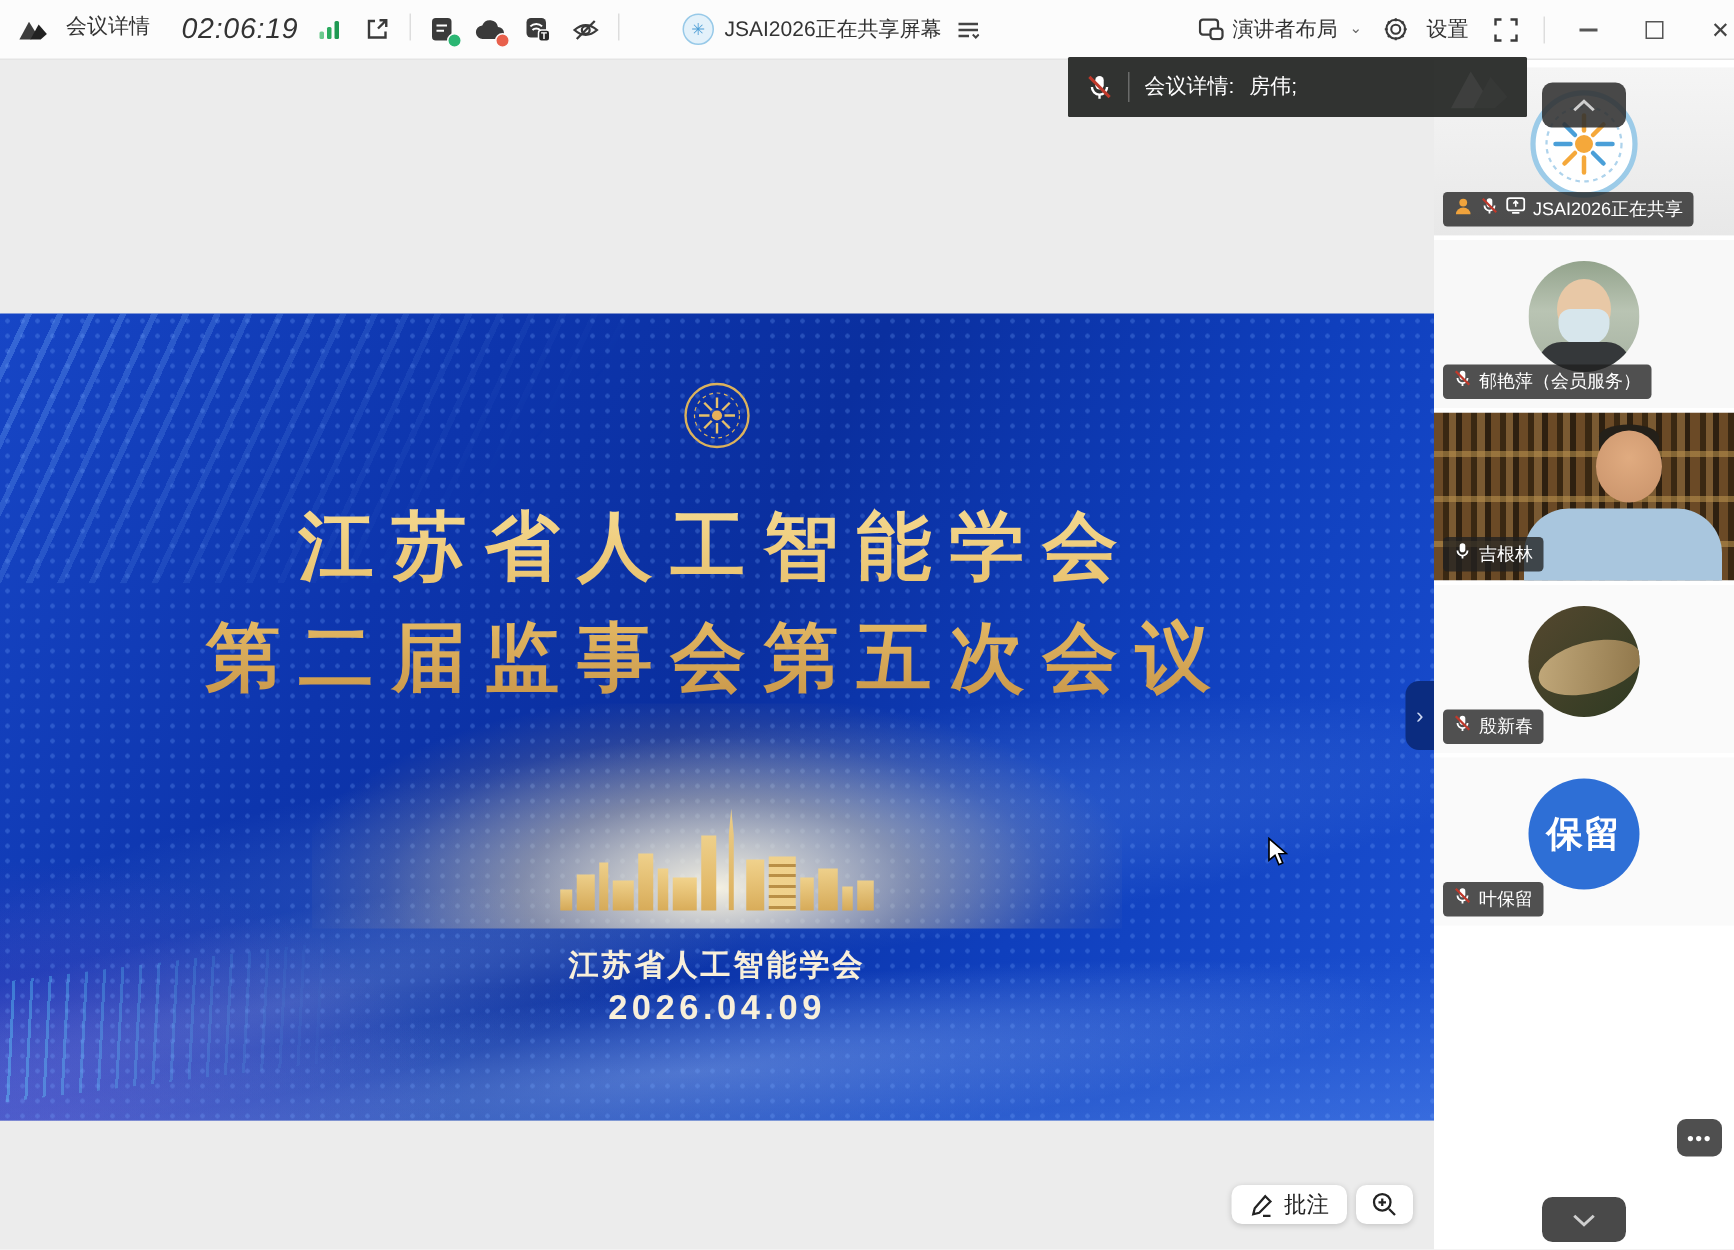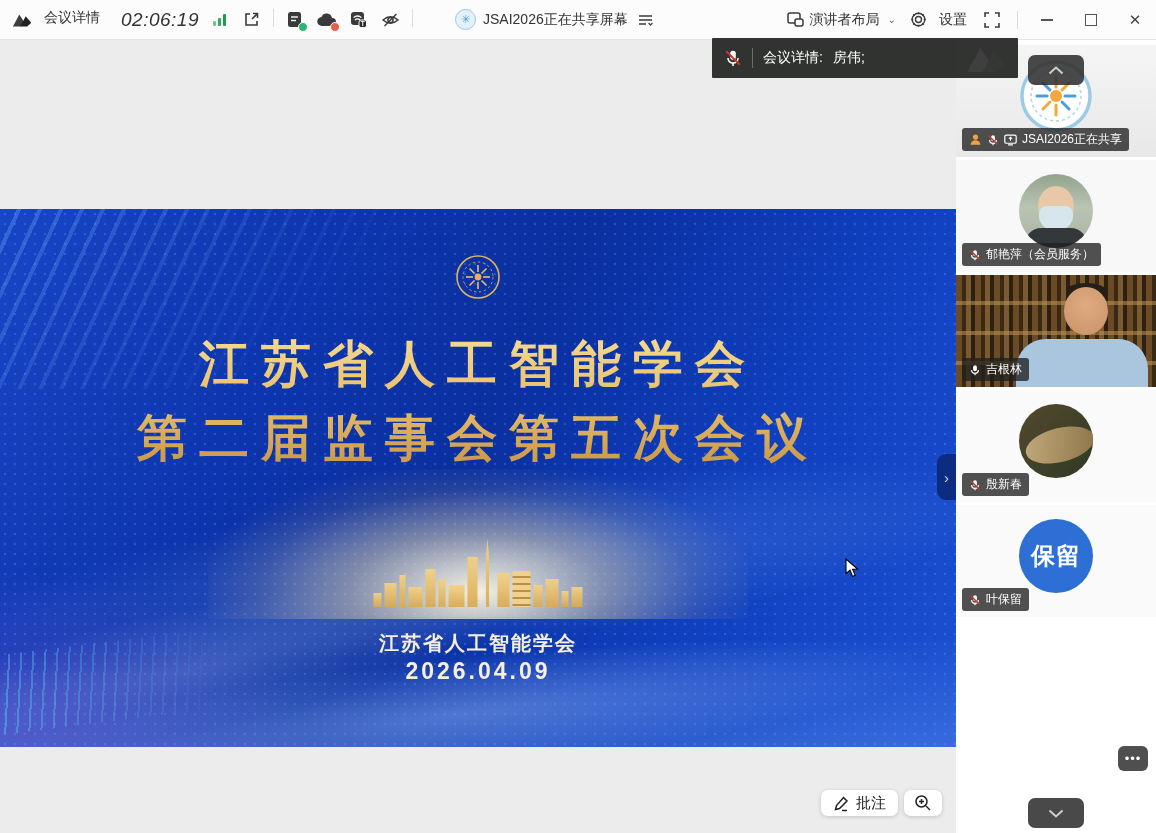--- a/index.html
+++ b/index.html
@@ -6,21 +6,21 @@
   .app{position:relative;width:1156px;height:833px;overflow:hidden;
        background:#ececec;font-family:"Liberation Sans","DejaVu Sans",sans-serif;
        -webkit-font-smoothing:antialiased;}
 
   
   .titlebar{position:absolute;top:0;left:0;width:1156px;height:40px;background:#fcfcfc;
             border-bottom:1px solid #e4e4e4;display:flex;align-items:center;z-index:30;
             font-size:14px;color:#333;box-sizing:border-box;}
   .tb-left{display:flex;align-items:flex-start;gap:10px;padding-left:12px;}
   .tb-center{display:flex;align-items:center;gap:7px;position:absolute;left:455px;}
-  .tb-right{display:flex;align-items:center;gap:14px;position:absolute;right:12px;}
+  .tb-right{display:flex;align-items:center;gap:14px;position:absolute;right:0;}
   .tb-divider{width:1px;height:18px;background:#ddd;}
   .tb-icon{display:inline-flex;align-items:center;justify-content:center;width:22px;height:22px;position:relative;}
   .tb-text{color:#333;}
   .timer{color:#333;font-size:19px;letter-spacing:.5px;margin-left:11px;font-style:italic;}
   .mini-badge{width:19px;height:19px;border-radius:50%;background:#e3f1fa;border:1px solid #97c9e8;
               color:#4e9fd6;font-size:11px;display:flex;align-items:center;justify-content:center;}
   .dot-badge{position:absolute;right:-2px;bottom:-1px;width:8px;height:8px;border-radius:50%;border:1.5px solid #fcfcfc;}
   .win-ctrl{display:flex;align-items:center;gap:26px;margin-left:6px;}
   .wc{width:18px;height:18px;display:flex;align-items:center;justify-content:center;color:#444;font-size:15px;}
   .wc-min{width:12px;height:2px;background:#555;}
@@ -86,21 +86,21 @@
       display:flex;align-items:center;justify-content:center;gap:6px;color:#222;font-size:15px;padding:0 12px;}
   .ft-btn.sq{width:38px;padding:0;}
   .cursor{position:absolute;left:845px;top:518px;z-index:20;}
 
   
   .sidebar{position:absolute;top:40px;right:0;width:200px;height:793px;background:#fff;
            overflow:hidden;box-sizing:border-box;padding-top:5px;z-index:5;}
   .tile{position:relative;width:200px;height:112px;margin-bottom:3px;overflow:hidden;
         background:#f5f5f5;box-sizing:border-box;}
   .tile.speaking{border:2px solid #2fc9a2;}
-  .tile-label{position:absolute;left:6px;bottom:6px;display:inline-flex;align-items:center;gap:5px;
+  .tile-label{position:absolute;left:6px;bottom:6px;display:inline-flex;align-items:flex-start;gap:5px;
       background:rgba(32,32,32,.78);color:#fff;font-size:12px;padding:3px 7px;border-radius:3px;
       max-width:182px;white-space:nowrap;overflow:hidden;z-index:6;}
   .avatar{position:absolute;left:50%;top:14px;transform:translateX(-50%);width:74px;height:74px;
       border-radius:50%;overflow:hidden;}
   .avatar-blue{background:#2e6fd6;color:#ffffff;display:flex;align-items:center;justify-content:center;
       font-size:24px;font-weight:bold;letter-spacing:1px;}
   .scroll-btn{position:absolute;left:50%;transform:translateX(-50%);width:56px;height:30px;
       background:rgba(48,48,48,.88);border-radius:7px;display:flex;align-items:center;justify-content:center;z-index:8;}
   .scroll-up{top:15px;} .scroll-down{top:758px;}
   .more-btn{position:absolute;top:706px;right:8px;width:30px;height:25px;background:rgba(60,60,60,.9);

